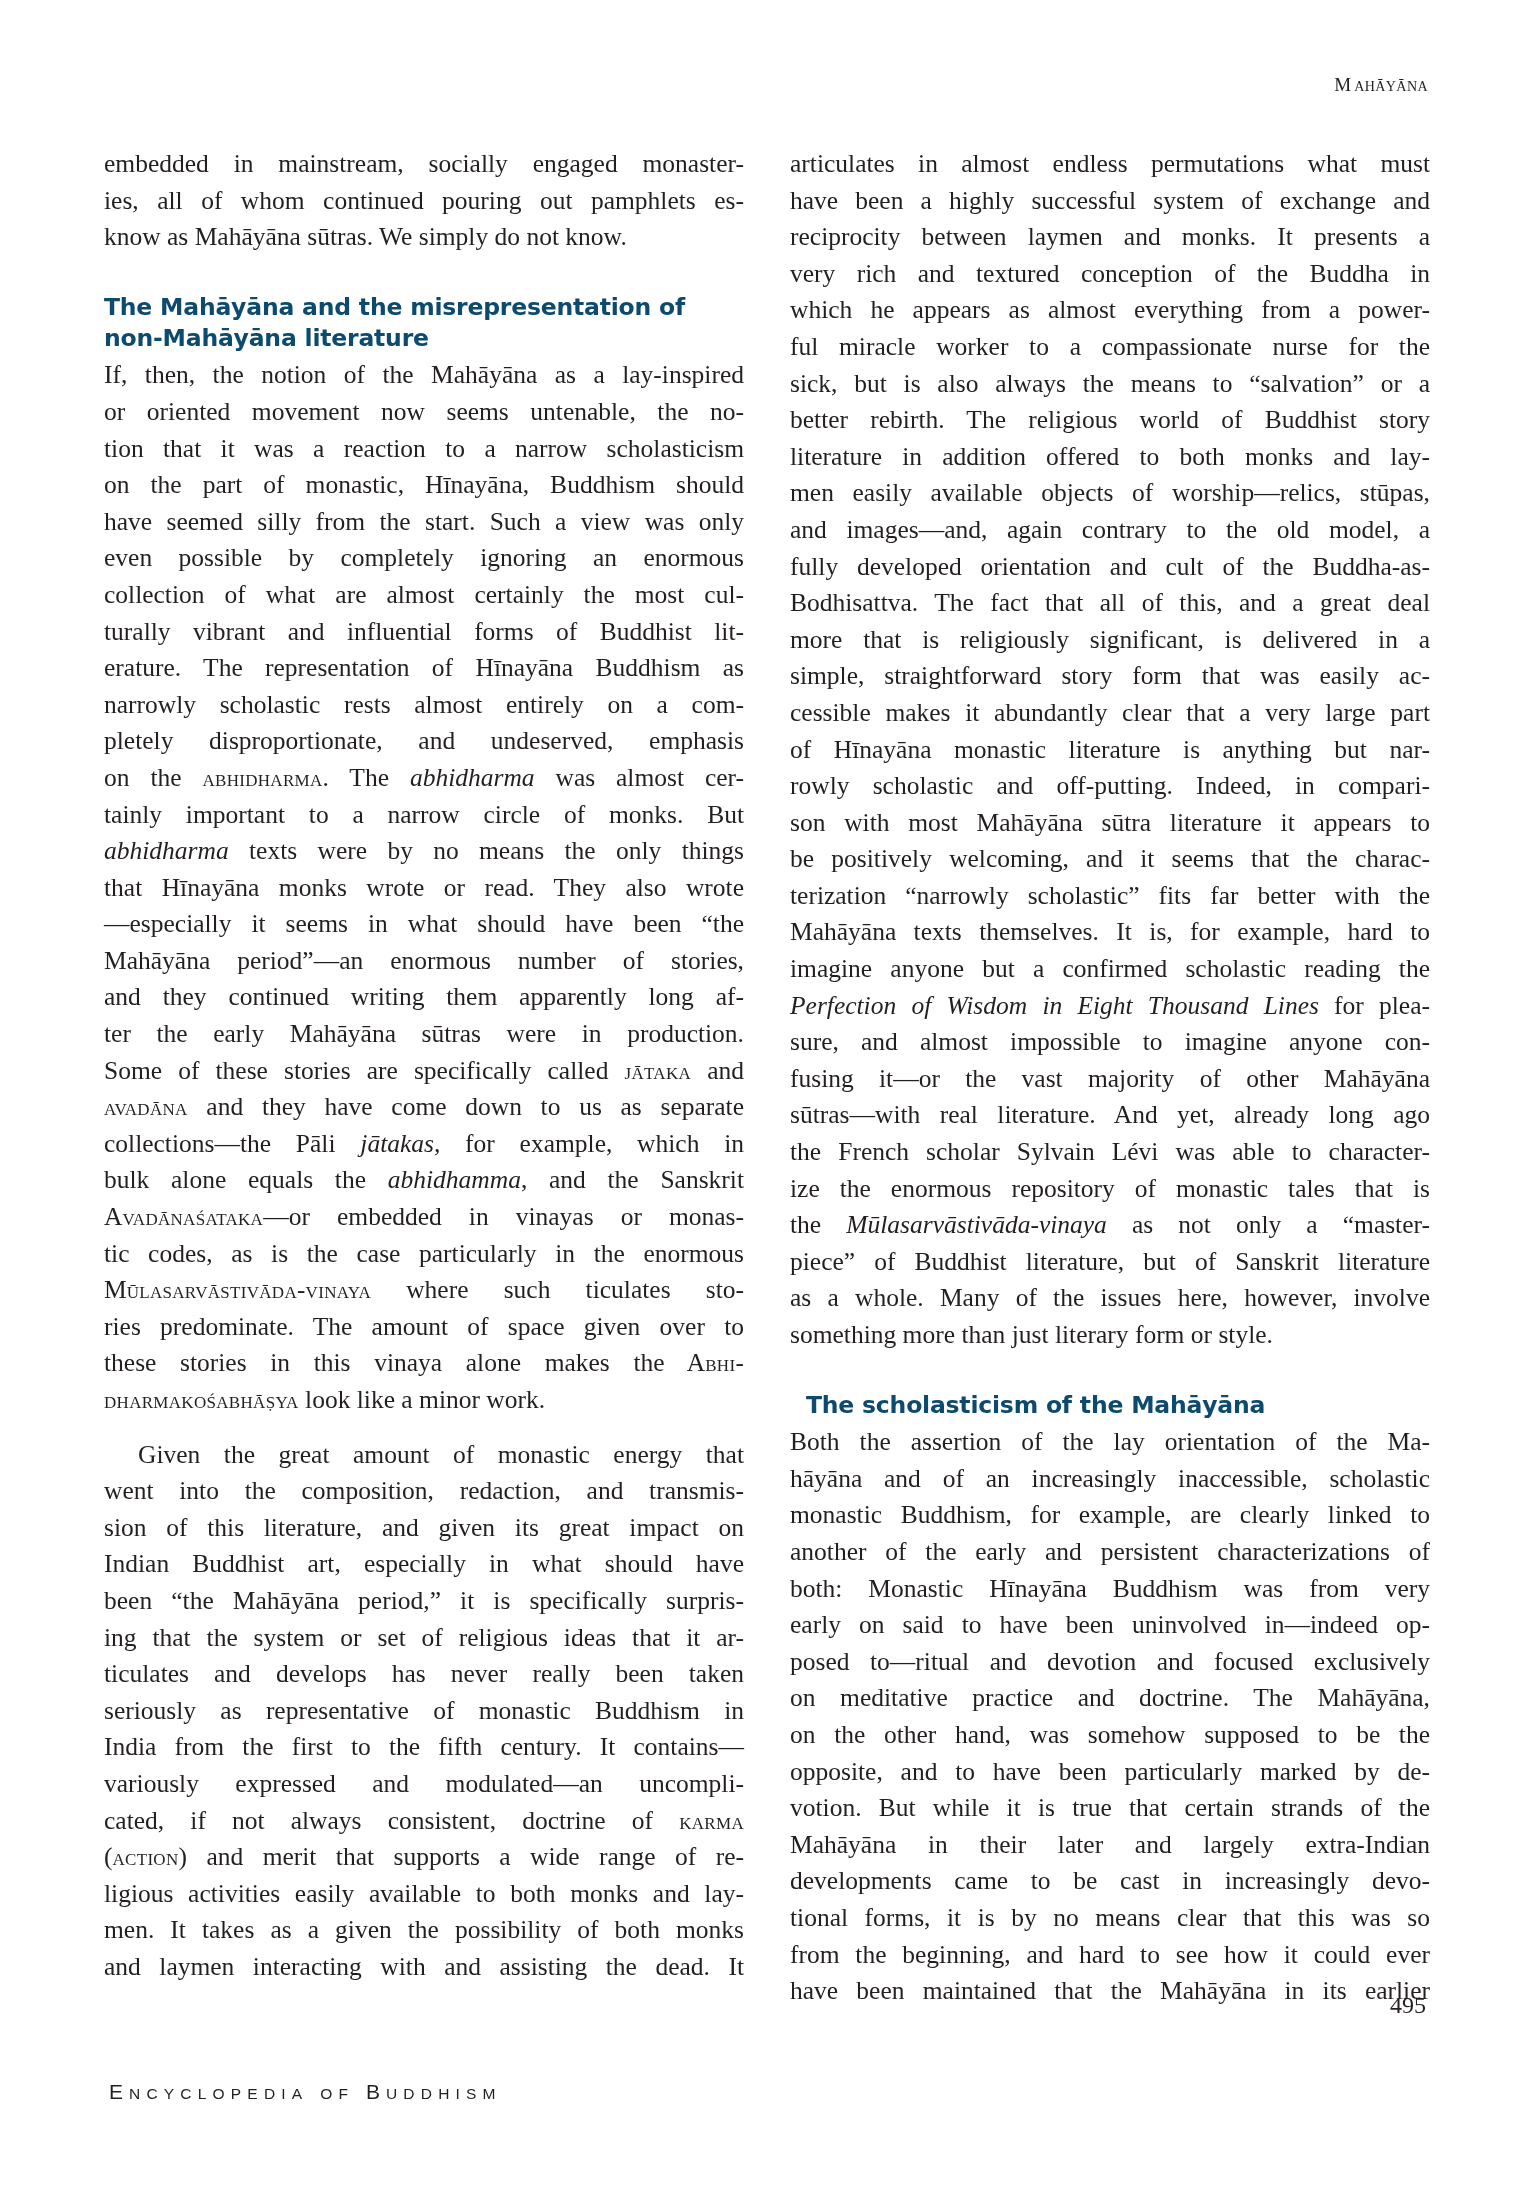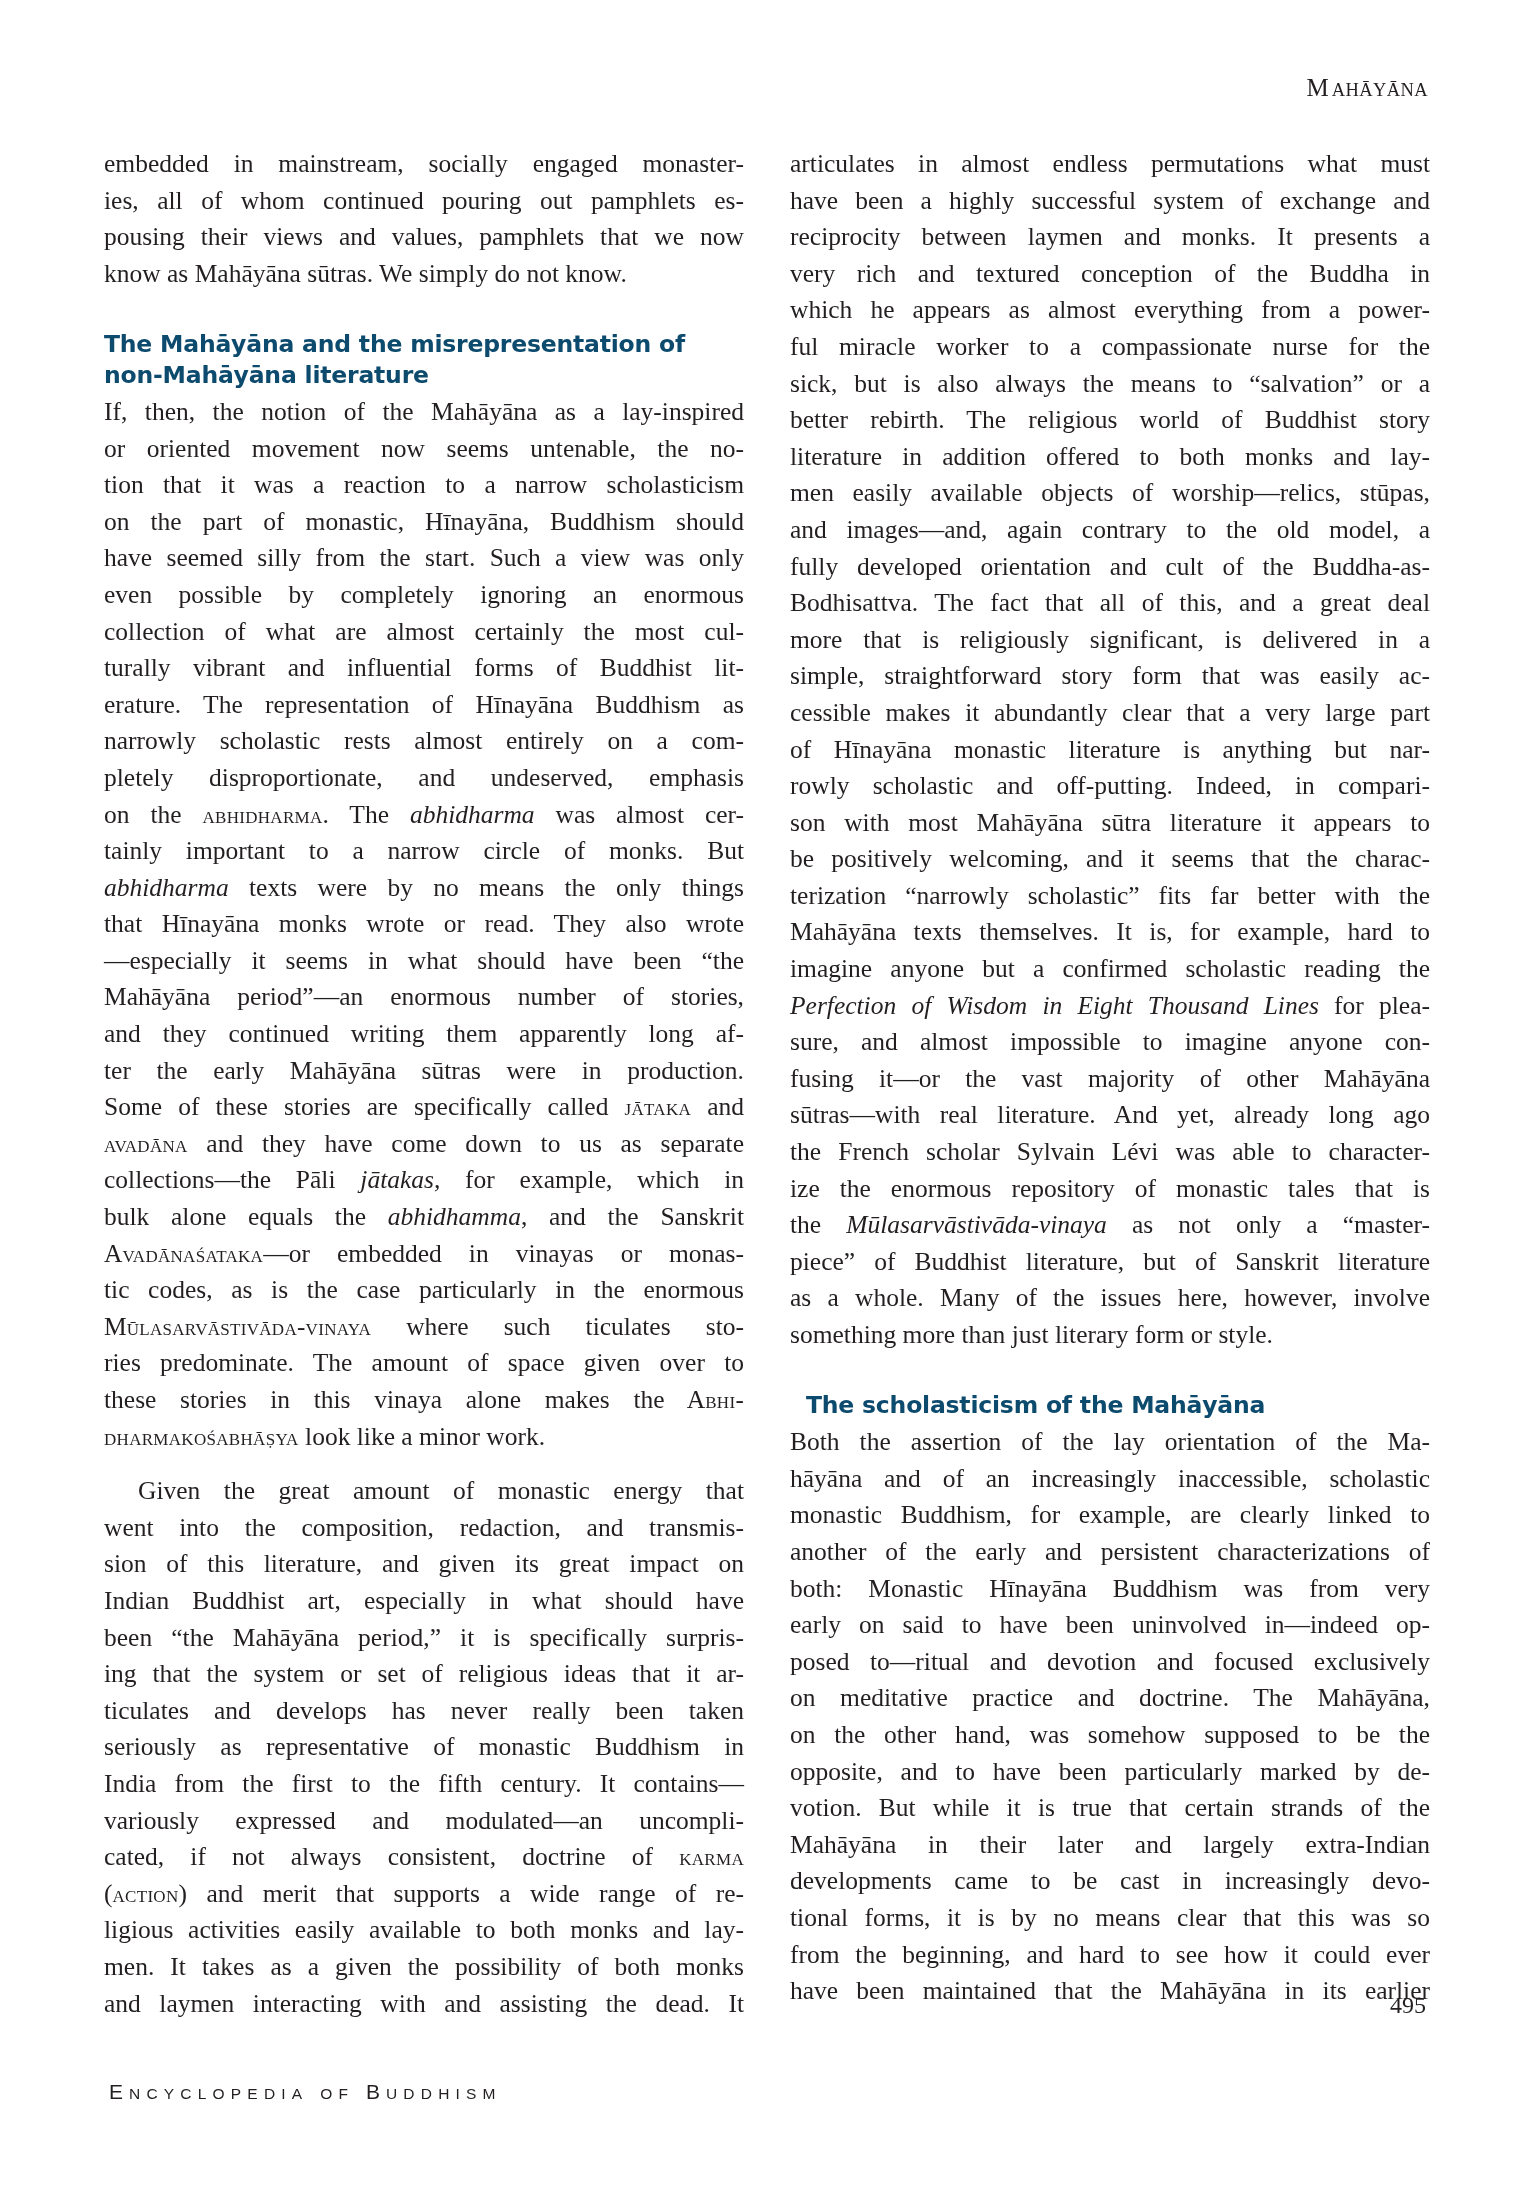--- a/index.html
+++ b/index.html
@@ -1,18 +1,18 @@
 <!DOCTYPE html>
 <html><head>
 <meta charset="utf-8">
 <style>
   html, body { margin: 0; padding: 0; background: #ffffff; }
   body { width: 1522px; height: 2200px; position: relative; overflow: hidden; color: #231f20;
          font-family: "Liberation Serif", "DejaVu Serif", serif; }
-  .running-head { position: absolute; top: 74px; right: 94px; font-size: 25px; letter-spacing: 3px;
+  .running-head { position: absolute; top: 74px; right: 94px; font-size: 19px; letter-spacing: 3px;
                   font-family: "Liberation Serif", serif; }
   .col { position: absolute; top: 146px; width: 640px; }
   .col.left { left: 104px; }
   .col.right { left: 790px; }
   .line { display: block; height: 36.6px; line-height: 36.6px; font-size: 25.5px; white-space: nowrap;
           text-align: justify; text-align-last: justify; overflow: visible; }
   .line.last { text-align-last: left; }
   .line.indent { text-indent: 34px; }
   .sc { font-variant: small-caps; text-transform: lowercase; font-size: 0.98em; letter-spacing: 0.3px; }
   .sc-raw { font-size: 0.74em; letter-spacing: 0.4px; }
@@ -31,21 +31,20 @@
 <body>
 
 <div class="running-head">
   <span>M</span><span class="sc-raw">AHĀYĀNA</span>
 </div>
 
 <div class="col left">
     <div>
       <span class="line"><span>embedded in mainstream, socially engaged monaster-</span></span>
       <span class="line"><span>ies, all of whom continued pouring out pamphlets es-</span></span>
-      <span class="line"><span>pousing their views and values, pamphlets that we now</span></span>
       <span class="line last"><span>know as Mahāyāna sūtras. We simply do not know.</span></span>
     </div>
     <span class="gap"></span>
     <h3 class="heading" style="margin: 0px 0px 3px;">
       <span style="display: block;">The Mahāyāna and the misrepresentation of</span>
       <span style="display: block;">non-Mahāyāna literature</span>
     </h3>
     <div>
       <span class="line"><span>If, then, the notion of the Mahāyāna as a lay-inspired</span></span>
       <span class="line"><span>or oriented movement now seems untenable, the no-</span></span>

